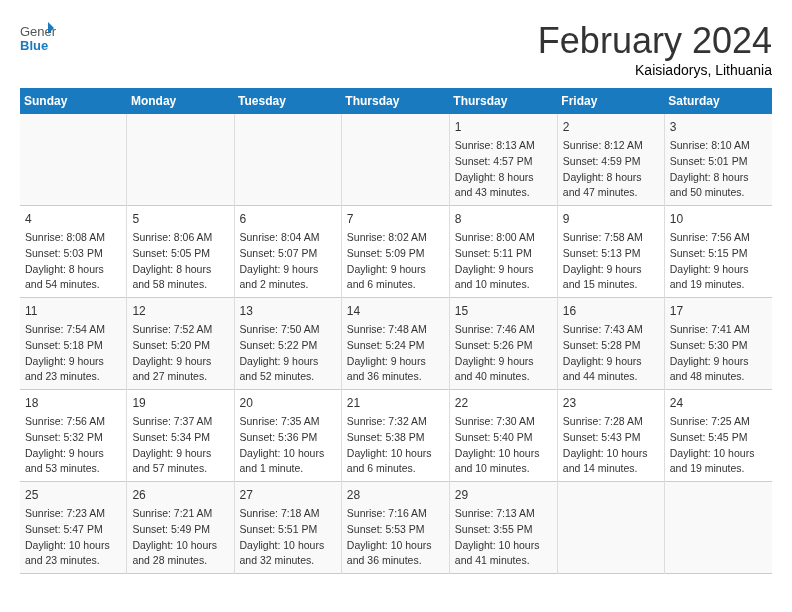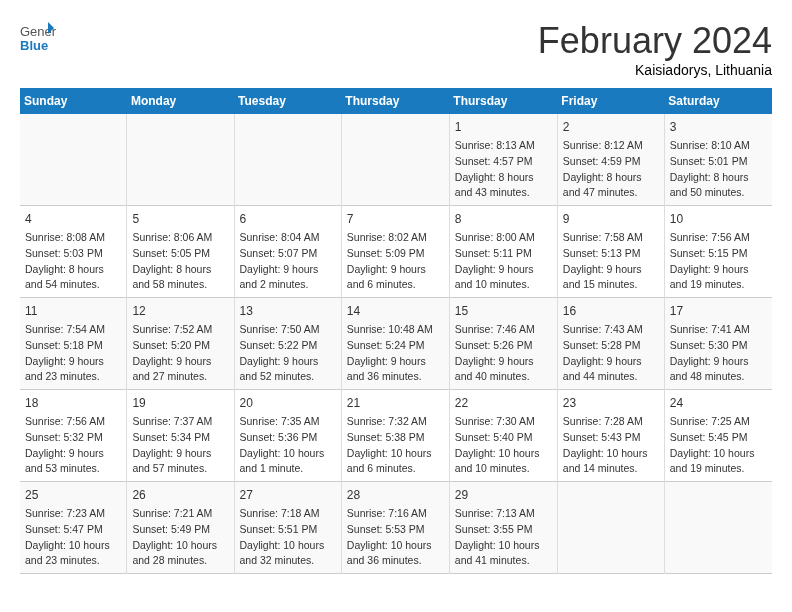--- a/index.html
+++ b/index.html
@@ -188,21 +188,21 @@
         </td>
         <td>
           <span class="day-num">13</span>
           <div class="cell-info">Sunrise: 7:50 AM</div>
           <div class="cell-info">Sunset: 5:22 PM</div>
           <div class="cell-info">Daylight: 9 hours</div>
           <div class="cell-info">and 52 minutes.</div>
         </td>
         <td>
           <span class="day-num">14</span>
-          <div class="cell-info">Sunrise: 10:48 AM</div>
+          <div class="cell-info">Sunrise: 7:48 AM</div>
           <div class="cell-info">Sunset: 5:24 PM</div>
           <div class="cell-info">Daylight: 9 hours</div>
           <div class="cell-info">and 36 minutes.</div>
         </td>
         <td>
           <span class="day-num">15</span>
           <div class="cell-info">Sunrise: 7:46 AM</div>
           <div class="cell-info">Sunset: 5:26 PM</div>
           <div class="cell-info">Daylight: 9 hours</div>
           <div class="cell-info">and 40 minutes.</div>

